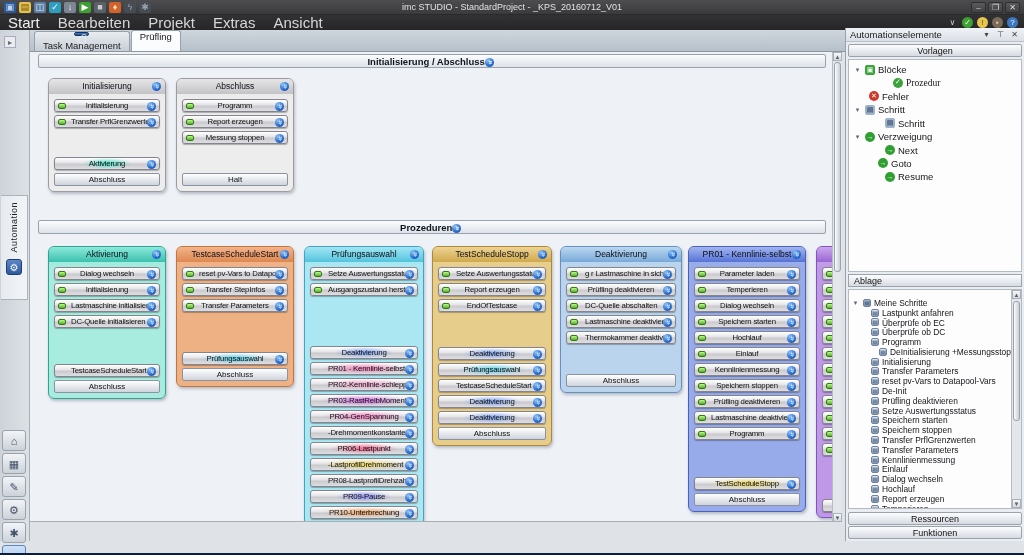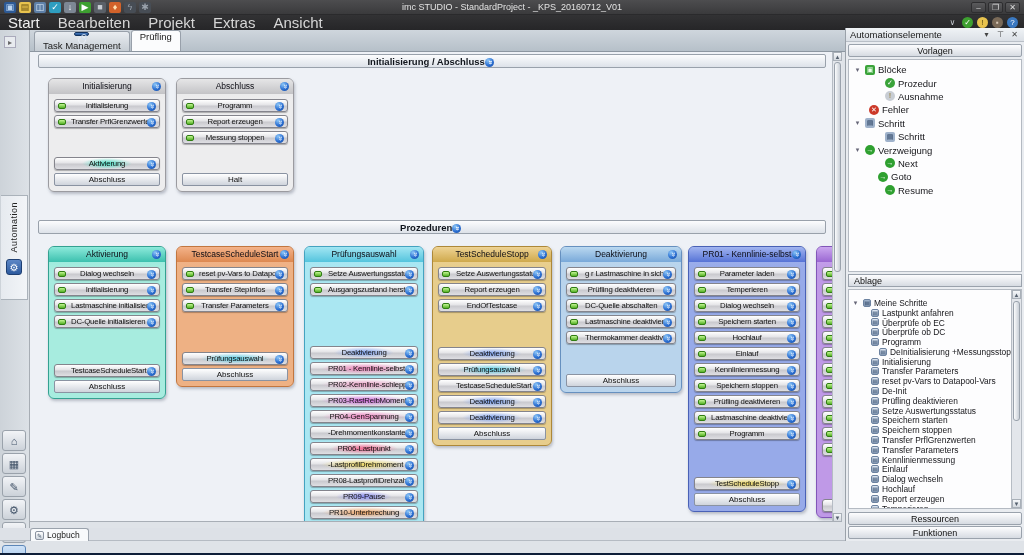--- a/index.html
+++ b/index.html
@@ -707,29 +707,24 @@
           <span class="rp-btn">✕</span>
         </span>
     </div>
     <div class="rp-bar">Vorlagen</div>
     <div class="rp-tree1" id="rp-tree1">
         <div class="tree-row" style="padding-left: 4px;">
           <span class="tw">▾</span>
           <span class="t-ico" style="background: rgb(58, 163, 58); color: rgb(234, 255, 234);">▣</span>
           <span>Blöcke</span>
         </div>
-        <div class="tree-row" style="padding-left: 24px;">
+        <div class="tree-row" style="padding-left: 32px; font-family: Liberation Serif, serif;">
           <span class="tw"></span>
           <span class="t-ico" style="background: rgb(58, 163, 58); color: rgb(255, 255, 255); border-radius: 50%;">✓</span>
           <span>Prozedur</span>
-        </div>
-        <div class="tree-row" style="padding-left: 24px;">
-          <span class="tw"></span>
-          <span class="t-ico" style="background: rgb(200, 205, 212); color: rgb(138, 106, 16); border-radius: 50%;">!</span>
-          <span>Ausnahme</span>
         </div>
         <div class="tree-row" style="padding-left: 8px;">
           <span class="tw"></span>
           <span class="t-ico" style="background: rgb(204, 58, 42); color: rgb(255, 255, 255); border-radius: 50%;">✕</span>
           <span>Fehler</span>
         </div>
         <div class="tree-row" style="padding-left: 4px;">
           <span class="tw">▾</span>
           <span class="t-ico" style="background: rgb(159, 178, 203); color: rgb(42, 64, 96);">▤</span>
           <span>Schritt</span>
@@ -863,20 +858,14 @@
         <div class="arr" style="bottom:0;position:absolute;width:9px;height:9px;font-size:6px;color:#55606e;text-align:center;line-height:9px;background:linear-gradient(180deg,#f6f8fa,#d5dae0);border:1px solid #a9b0b8">▼</div>
       </div>
     </div>
     <div class="rp-buttons" id="rp-buttons">
         <div class="rp-bar" style="margin: 0px;">Ressourcen</div>
         <div class="rp-bar" style="margin: 0px;">Funktionen</div>
       </div>
   </div>
 
   <div class="mid-gap"></div>
-  <div class="logbuch-row">
-    <div class="logbuch-tab">
-      <span class="lb-ico">✎</span>
-      <span>Logbuch</span>
-    </div>
-  </div>
   <div class="bottom-edge"></div>
 </div>
 
 </body></html>

